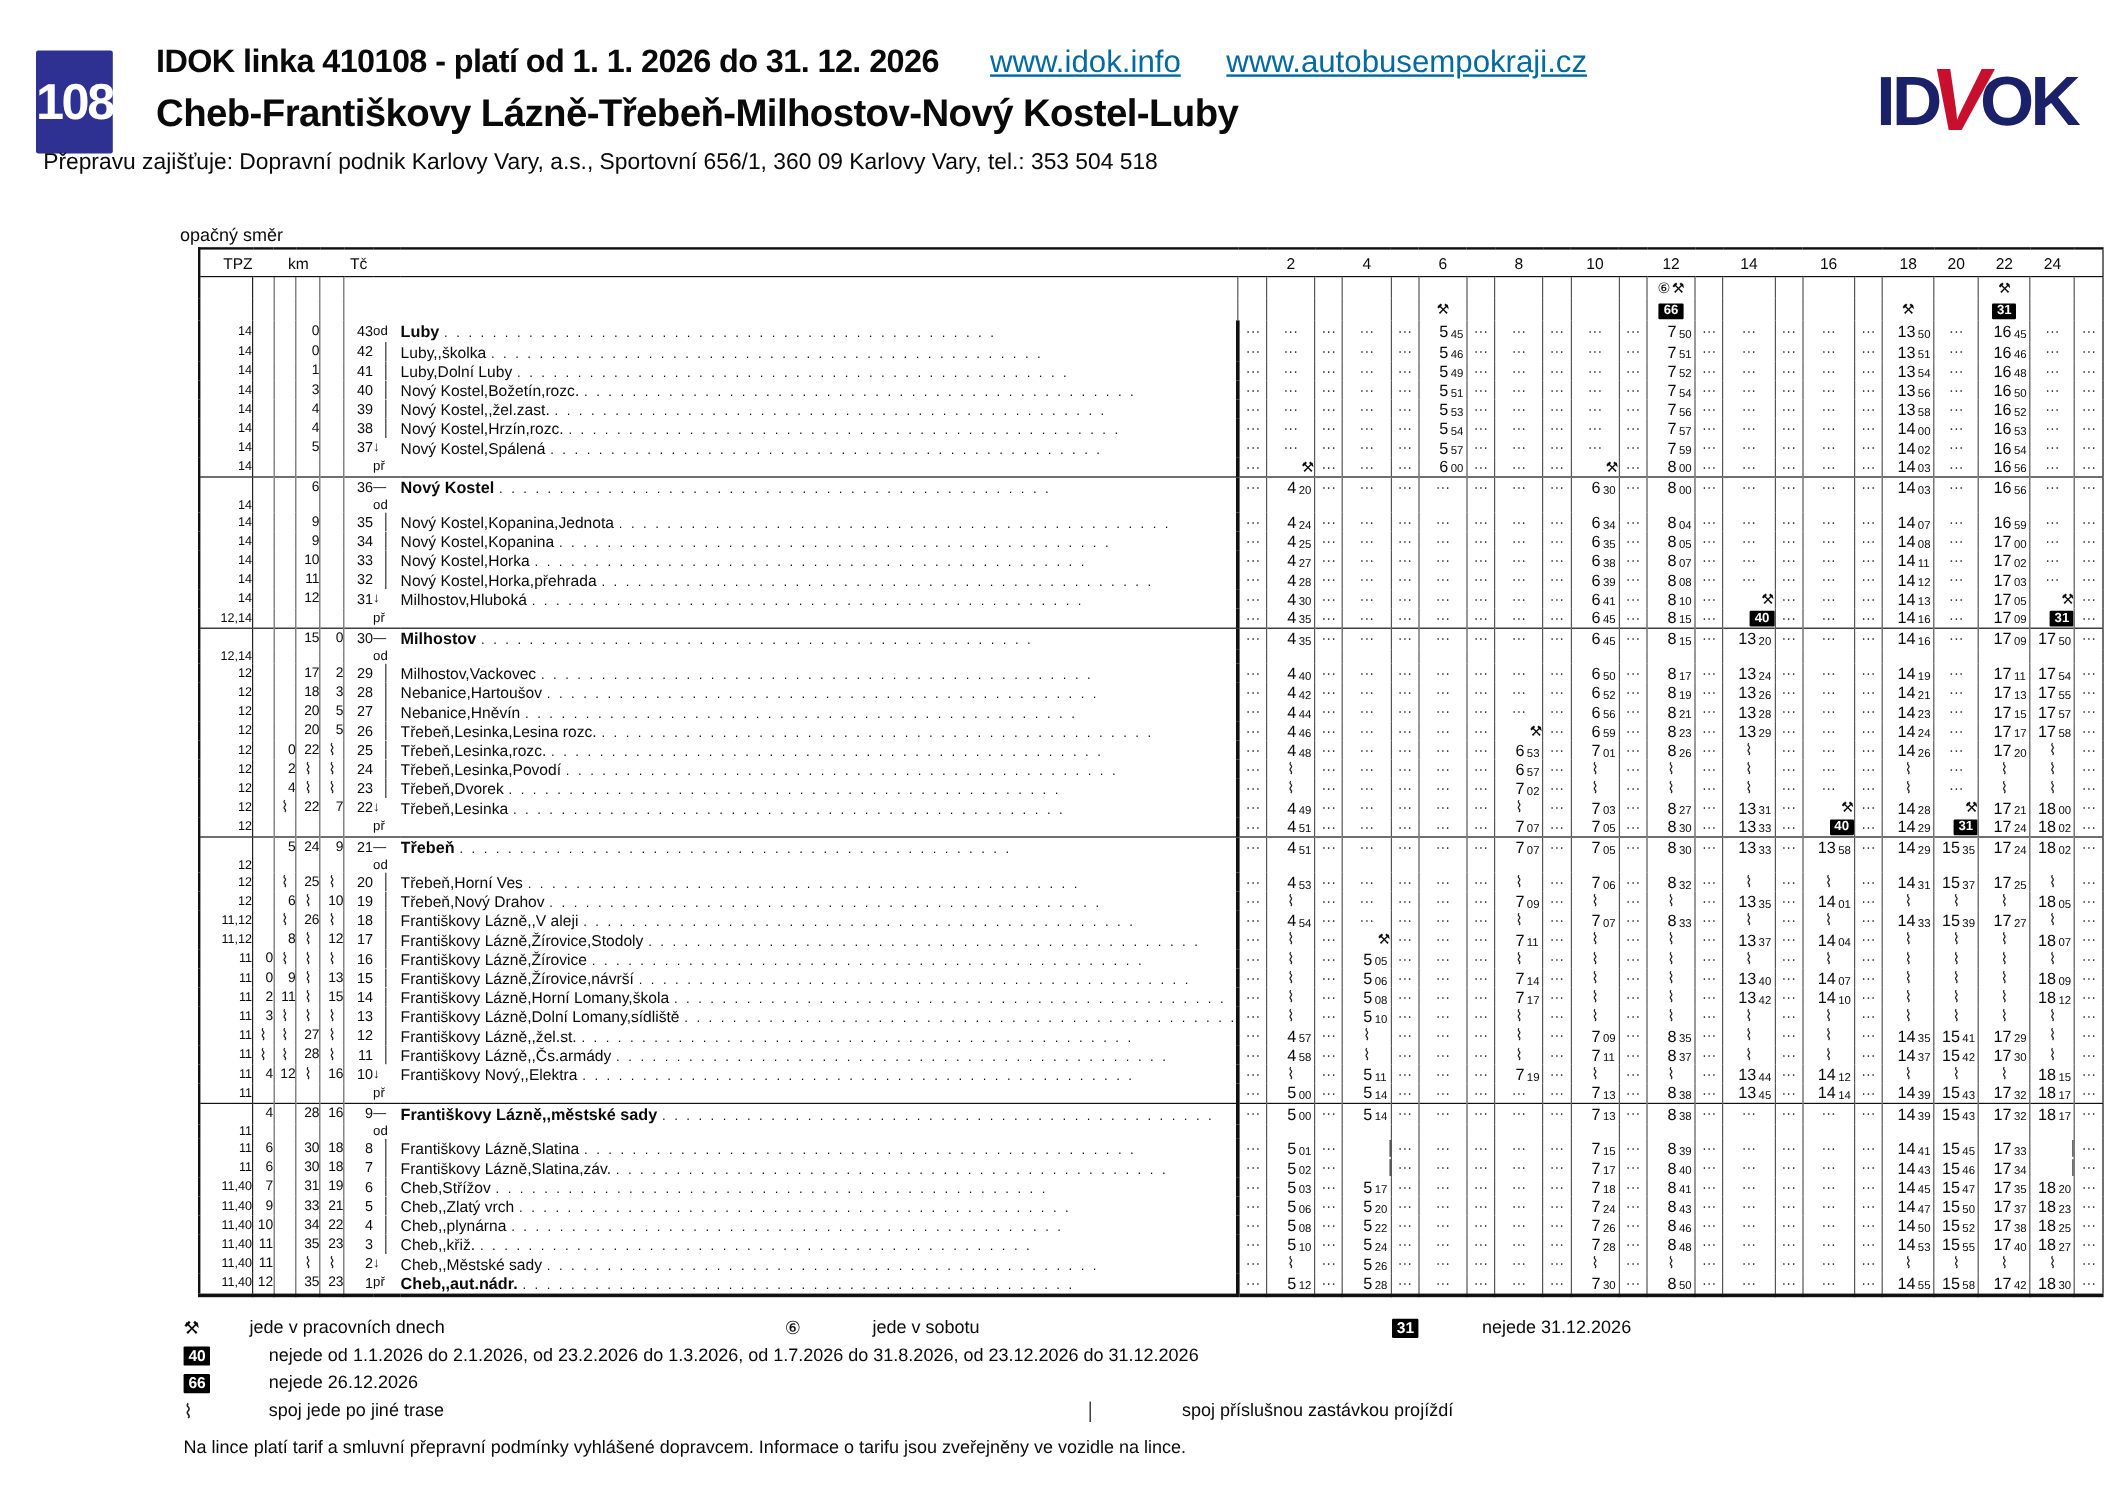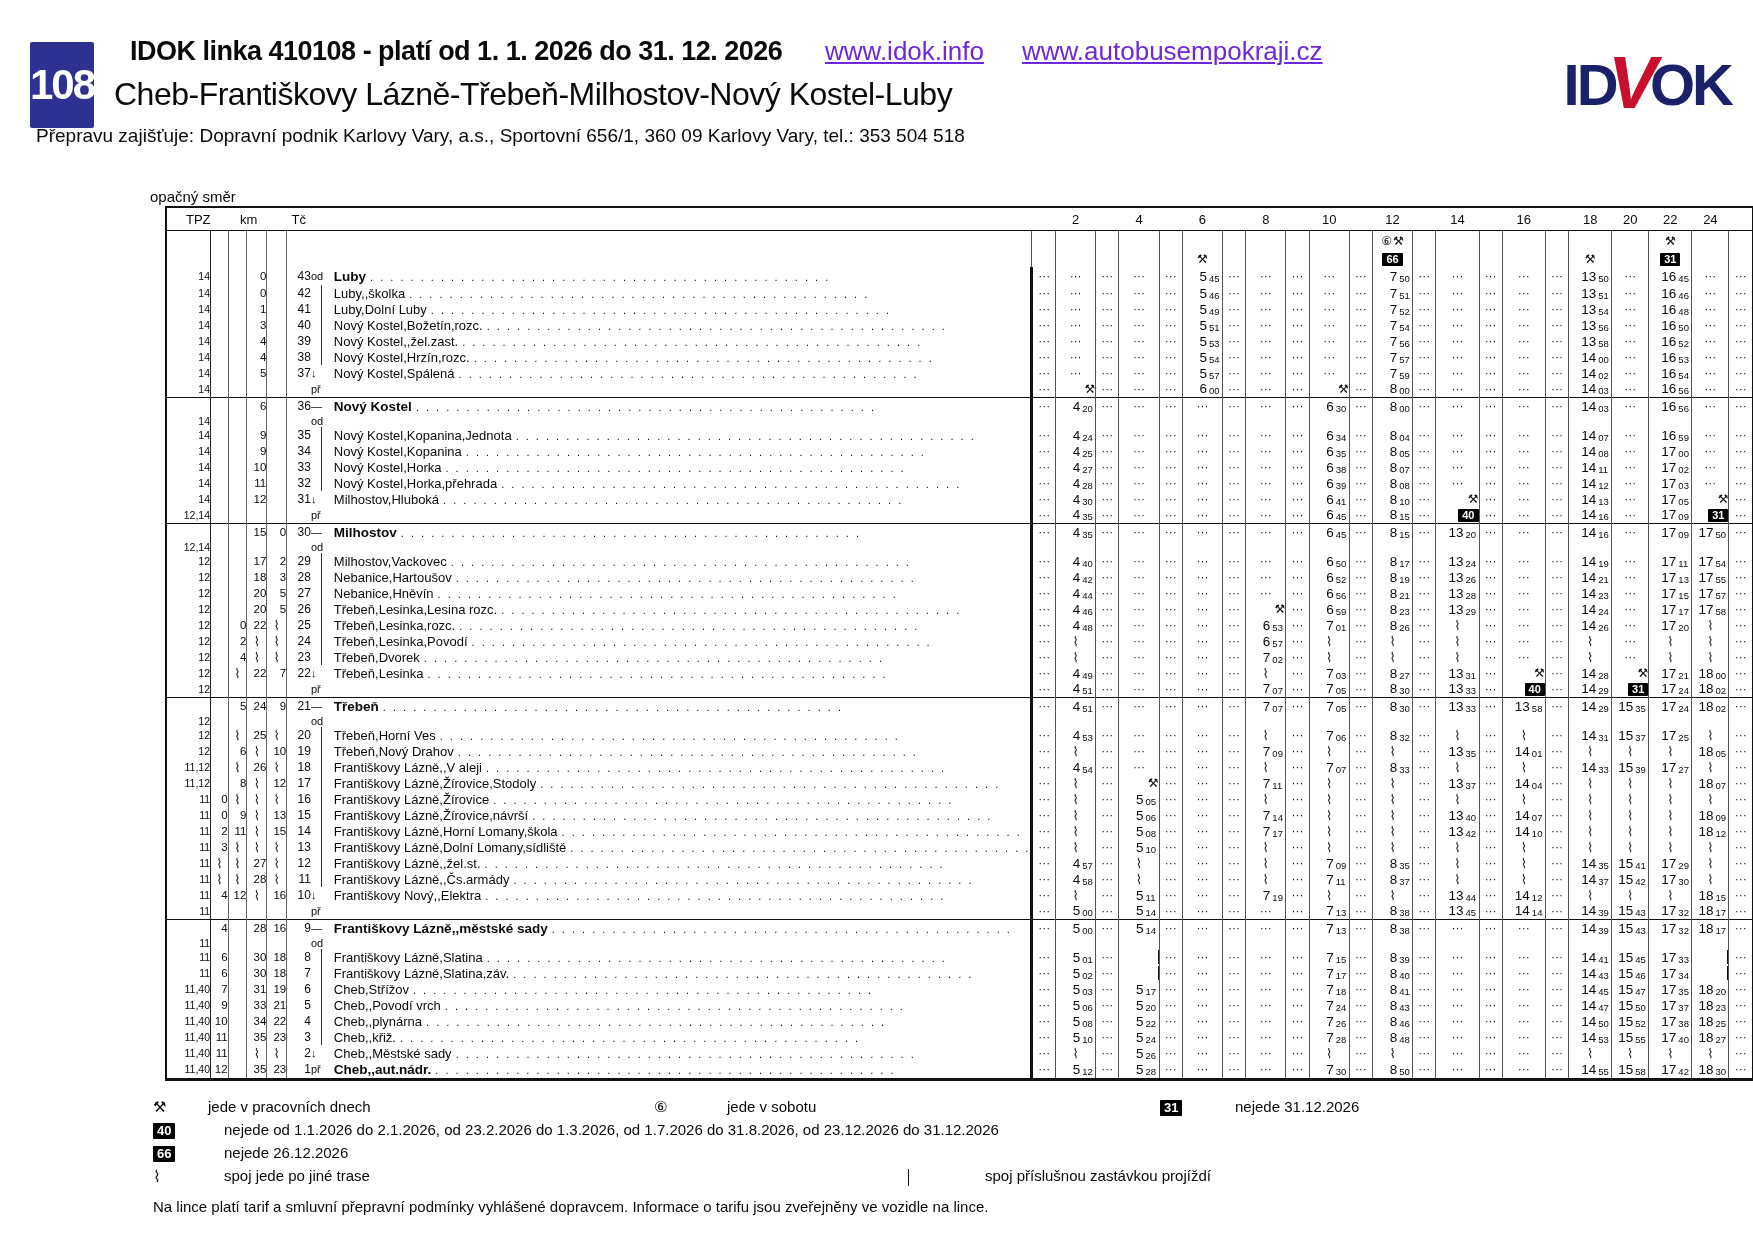--- a/index.html
+++ b/index.html
@@ -3,23 +3,23 @@
 <meta charset="utf-8">
 <style>
   html,body{margin:0;padding:0;background:#fff;}
   body{width:1753px;height:1240px;position:relative;overflow:hidden;
        font-family:"Liberation Sans","DejaVu Sans",sans-serif;color:#0a0a0a;}
   
   .line-badge{position:absolute;left:30px;top:42px;width:64px;height:86px;background:#2e3192;
     color:#fff;display:flex;align-items:center;justify-content:center;font-size:42px;font-weight:bold;
     letter-spacing:-2px;border-radius:2px;}
   .t1{position:absolute;left:130px;top:36px;font-size:27px;font-weight:600;letter-spacing:-.5px;white-space:nowrap;}
-  .t2{position:absolute;left:114px;top:76px;font-size:32px;font-weight:400;letter-spacing:-.5px;white-space:nowrap;}
+  .t2{position:absolute;left:130px;top:76px;font-size:32px;font-weight:700;letter-spacing:-.5px;white-space:nowrap;}
   .links{position:absolute;left:825px;top:36px;display:flex;gap:38px;white-space:nowrap;}
-  .links a{color:#6d28d9;font-size:26px;text-decoration:underline;font-weight:500;}
+  .links a{color:#0369a1;font-size:26px;text-decoration:underline;font-weight:500;}
   .operator{position:absolute;left:36px;top:125px;font-size:19px;white-space:nowrap;}
   .operator b{font-weight:normal;}
   .brand{position:absolute;right:22px;top:40px;font-size:58px;font-weight:800;color:#1b2168;
     display:flex;align-items:flex-end;letter-spacing:-3px;line-height:1;}
   .brand .v{color:#c8102e;font-size:74px;transform:skewX(-10deg) translateY(6px);margin:0 -6px;font-weight:800;}
   .dir{position:absolute;left:150px;top:188px;font-size:15px;}
   
   table.tt{position:absolute;left:165px;top:206px;border-collapse:collapse;table-layout:fixed;
     border-top:2px solid #111;border-left:2px solid #111;border-right:1px solid #111;border-bottom:3px solid #111;}
   table.tt td,table.tt th{padding:0;margin:0;font-weight:normal;overflow:hidden;white-space:nowrap;}
@@ -4476,21 +4476,21 @@
         <td class="km k0"><span>9</span></td>
         <td class="km"></td>
         <td class="km"><span>33</span></td>
         <td class="km"><span>21</span></td>
         <td class="tc">5</td>
         <td class="mk">
           <span class="rline"></span>
         </td>
         <td class="nm">
           <span class="cellflex">
-            <span class="stop">Cheb,,Povodí vrch</span>
+            <span class="stop">Cheb,,Zlatý vrch</span>
             <span class="dots"></span>
           </span>
         </td>
         <td class="tcell tf tg0">
           <span class="dots3">···</span>
         </td>
         <td class="tcell tw">
           <span class="wrap">
             <span class="h">5</span>
             <span class="m">06</span>

